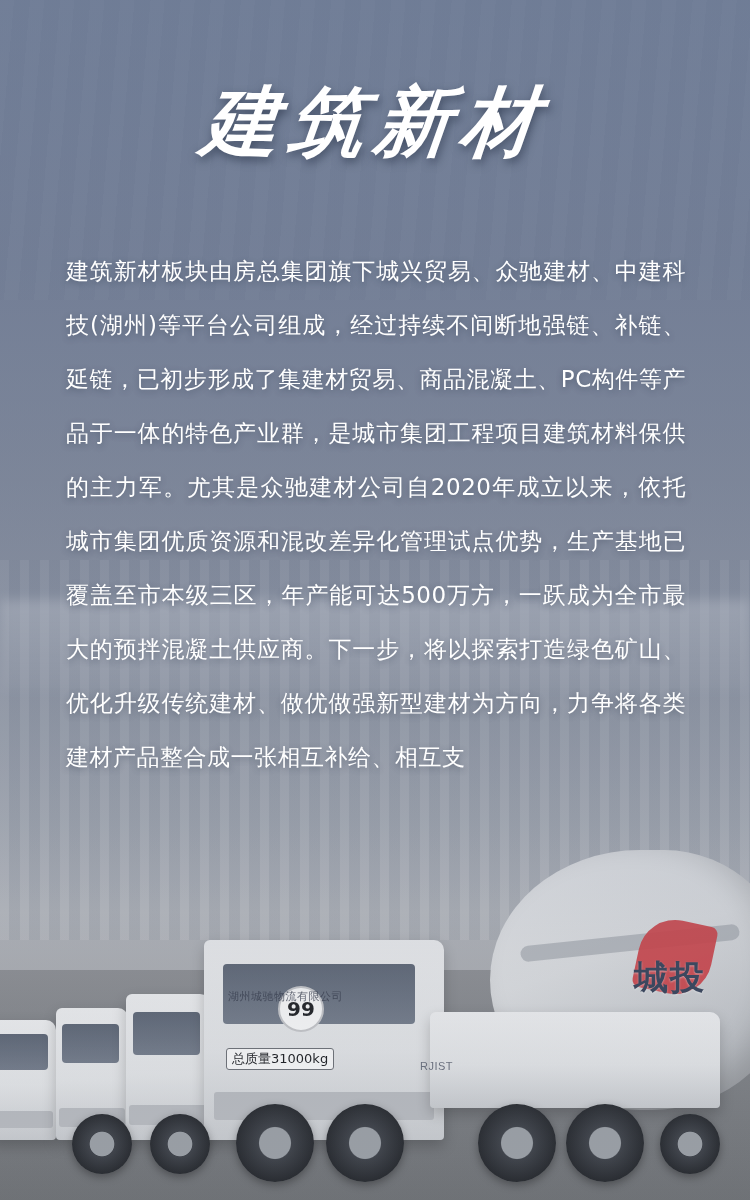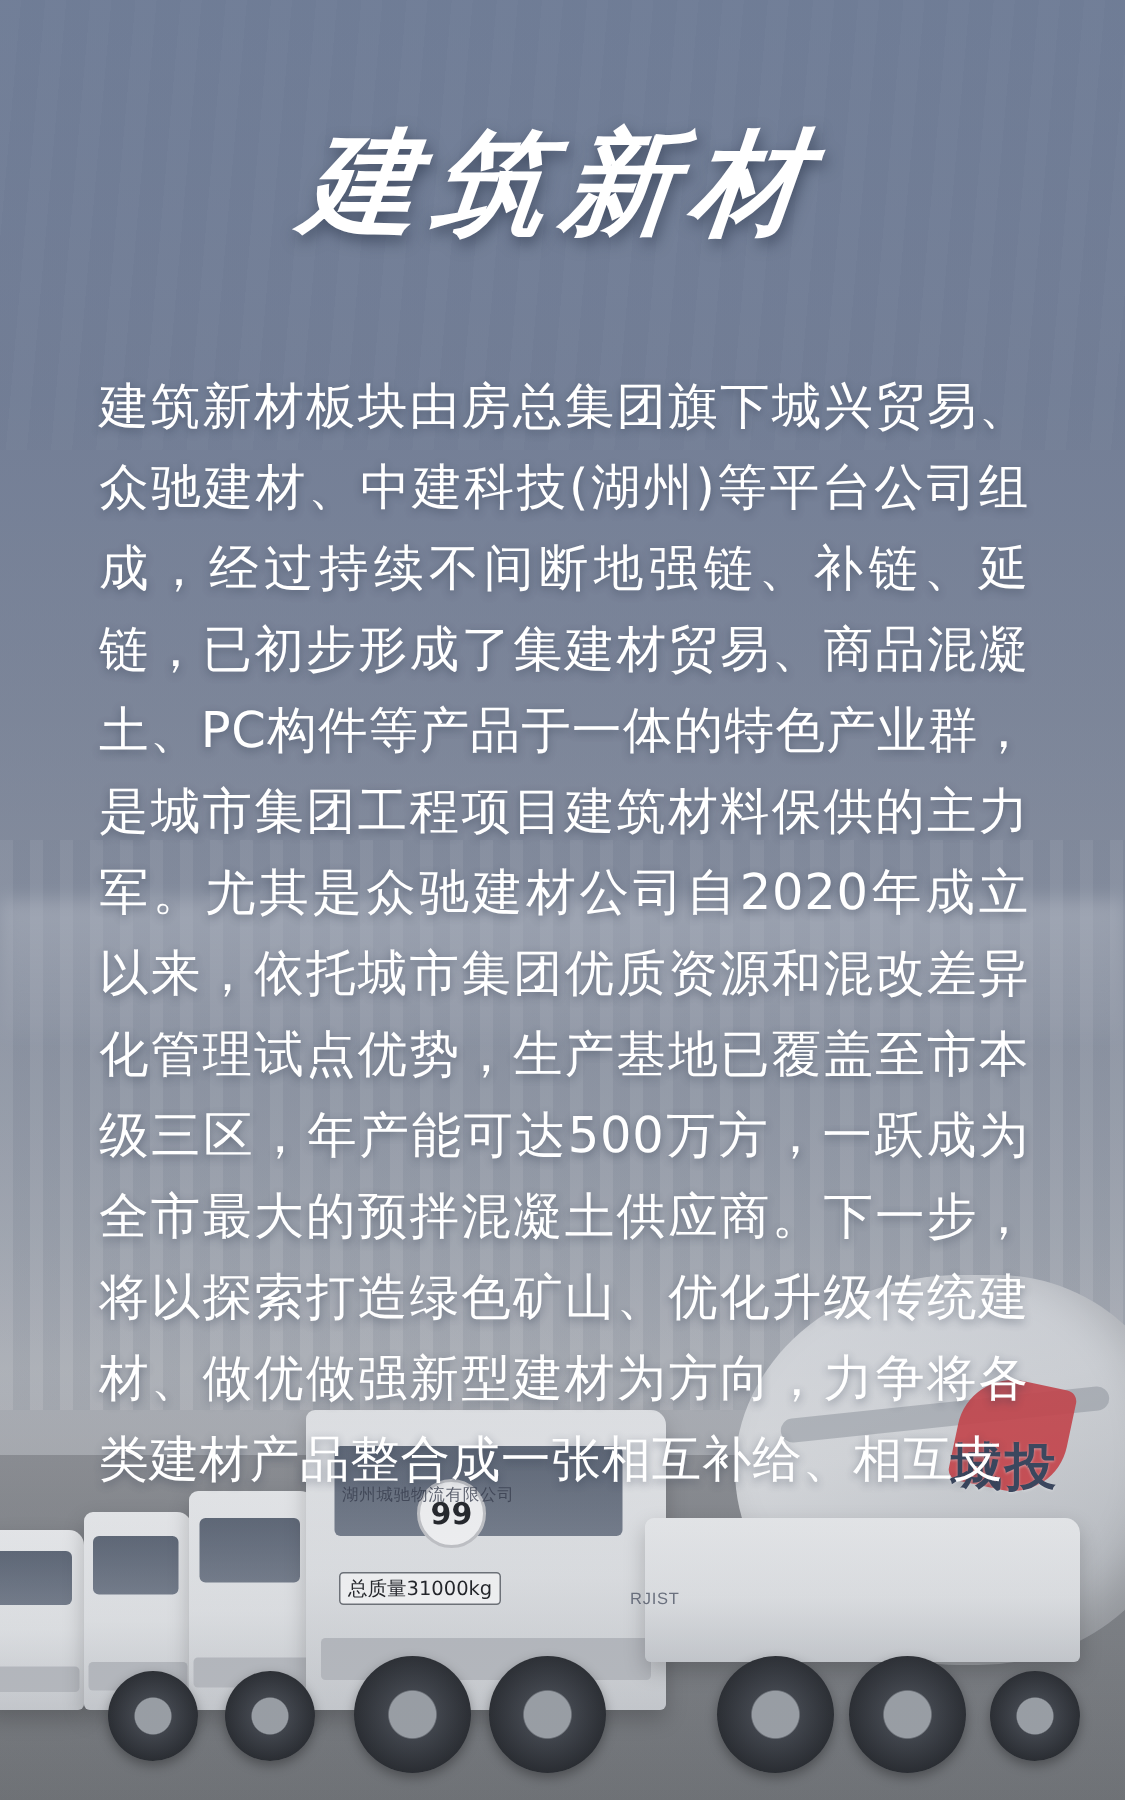--- a/index.html
+++ b/index.html
@@ -202,21 +202,21 @@
   }
 
   
   .body-copy {
     position: absolute;
     top: 244px;
     left: 66px;
     width: 620px;
     color: #ffffff;
     font-family: "DejaVu Sans", "Liberation Sans", sans-serif;
-    font-size: 33px;
+    font-size: 23px;
     line-height: 54px;
     text-align: justify;
     text-shadow: 0 2px 6px rgba(40,50,70,.45);
     letter-spacing: .5px;
   }
   .body-copy p { margin: 0; text-indent: 0; }
 </style>
 </head>
 <body>
 

